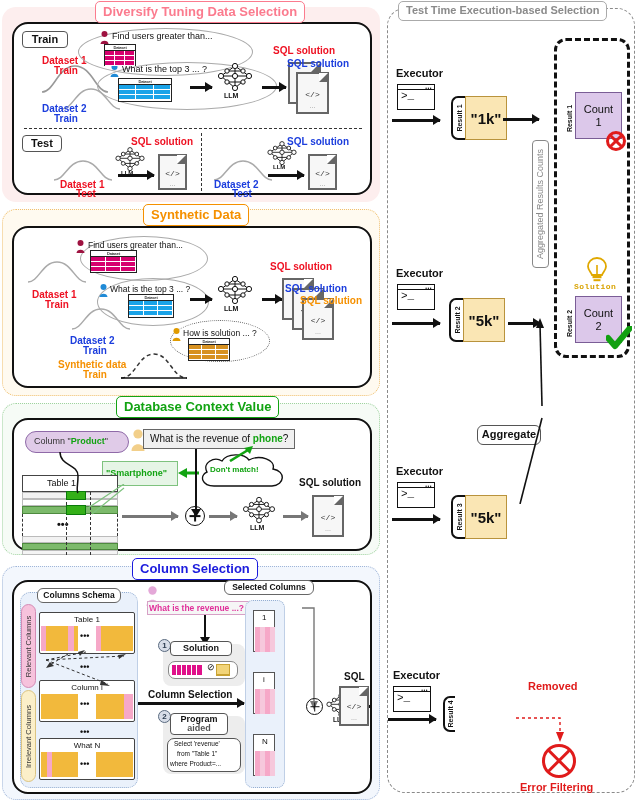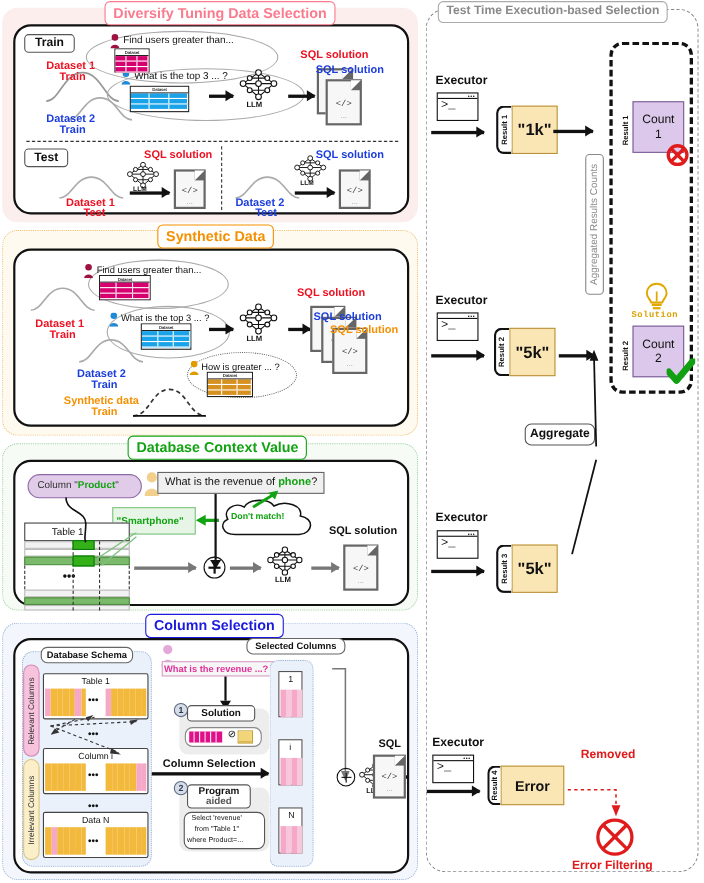--- a/index.html
+++ b/index.html
@@ -372,21 +372,21 @@
 <svg class="person" style="left:99px;top:284px;" width="9" height="13" viewBox="0 0 9 13">
   <circle cx="4.5" cy="3" r="3" fill="#1f8ad6"></circle>
   <path d="M0.5,13 C0.5,8.5 8.5,8.5 8.5,13 Z" fill="#1f8ad6"></path>
 </svg>
 <div class="t" style="left:110px;top:285px;font-size:8.5px;color:#111;">What is the top 3 ... ?</div>
 
 <svg class="person" style="left:172px;top:328px;" width="9" height="13" viewBox="0 0 9 13">
   <circle cx="4.5" cy="3" r="3" fill="#e09b00"></circle>
   <path d="M0.5,13 C0.5,8.5 8.5,8.5 8.5,13 Z" fill="#e09b00"></path>
 </svg>
-<div class="t" style="left:183px;top:329px;font-size:8.5px;color:#111;">How is greater ... ?</div>
+<div class="t" style="left:183px;top:329px;font-size:8.5px;color:#111;">How is solution ... ?</div>
 
 <div class="dstable" style="left:90px;top:250px;width:47px;height:23px;">
   <div class="dshead">Dataset</div>
   <div class="dsbody" style="background:#d6006e;">
     <div class="dsrow">
         <i class="dscell" style="border-right:1px solid #fff"></i>
         <i class="dscell" style="border-right:1px solid #fff"></i>
         <i class="dscell"></i>
       </div>
     <div class="dsrow">
@@ -577,21 +577,21 @@
 </div>
 <div class="t b" style="left:299px;top:478px;font-size:10px;color:#111;">SQL solution</div>
 
 <div class="panel-tint" style="left:2px;top:566px;width:378px;height:234px;background:#f3f7fd;border:1.2px dotted #9fb5d8;"></div>
 <div class="panel-card" style="left:12px;top:580px;width:360px;height:214px;"></div>
 <div class="panel-title" style="left:132px;top:558px;font-size:13px;color:#1b1bdd;border:1.6px solid #1b1bdd;">Column Selection</div>
 
 <div class="abs" style="left:20px;top:592px;width:118px;height:196px;background:#eaf1fb;
             border:1.2px dotted #94aed2;border-radius:10px;"></div>
 <div class="lblbox" style="left:37px;top:588px;width:84px;height:15px;font-size:8.5px;color:#111;
-            border-radius:6px;border-color:#666;">Database Schema</div>
+            border-radius:6px;border-color:#666;">Columns Schema</div>
 
 <div class="pill" style="left:21px;top:604px;width:15px;height:84px;background:#f6c2dc;border-color:#d48bb5;">
   <span>Relevant Columns</span>
 </div>
 <div class="pill" style="left:21px;top:690px;width:15px;height:92px;background:#fbefc9;border-color:#dcc481;">
   <span>Irrelevant Columns</span>
 </div>
 
 <div class="schtable" style="left:39px;top:612px;width:96px;height:42px;"></div>
 <div class="schtitle" style="left:39px;top:615px;width:96px;">Table 1</div>
@@ -635,21 +635,21 @@
     <i style="width:5px;background:#f2b93c"></i>
   <i style="width:6px;background:#f2b93c"></i>
     <i style="width:5px;background:#f6a8c8"></i>
   <i style="width:4px;background:#f6a8c8"></i>
 </div>
 <div class="t b" style="left:80px;top:700px;font-size:9px;color:#111;">•••</div>
 
 <div class="t b" style="left:80px;top:728px;font-size:9px;color:#111;">•••</div>
 
 <div class="schtable" style="left:39px;top:738px;width:96px;height:42px;"></div>
-<div class="schtitle" style="left:39px;top:741px;width:96px;">Data N</div>
+<div class="schtitle" style="left:39px;top:741px;width:96px;">What N</div>
 <div class="colstrip" style="left:41px;top:752px;width:37px;height:25px;">
   <i style="width:6px;background:#f2b93c"></i>
     <i style="width:5px;background:#f6a8c8"></i>
   <i style="width:6px;background:#f2b93c"></i>
     <i style="width:5px;background:#f2b93c"></i>
   <i style="width:6px;background:#f2b93c"></i>
     <i style="width:5px;background:#f2b93c"></i>
   <i style="width:4px;background:#f2b93c"></i>
 </div>
 <div class="colstrip" style="left:96px;top:752px;width:37px;height:25px;">
@@ -885,21 +885,21 @@
 <div class="countcard" style="left:575px;top:296px;width:47px;height:47px;">
   <div>
     <span>Count</span><br>
     <span>2</span>
   </div>
 </div>
 <svg class="check" style="left:606px;top:326px;" width="26" height="24" viewBox="0 0 26 24">
   <path d="M2,12 L9,20 L24,2" fill="none" stroke="#11a011" stroke-width="6" stroke-linecap="round" stroke-linejoin="round"></path>
 </svg>
 
-<div class="lblbox" style="left:477px;top:385px;width:64px;height:20px;font-size:11px;color:#111;
+<div class="lblbox" style="left:477px;top:425px;width:64px;height:20px;font-size:11px;color:#111;
             border-radius:6px;border-color:#555;">Aggregate</div>
 <svg class="abs" style="left:470px;top:318px;" width="110" height="186" viewBox="0 0 110 186">
   <path d="M72,100 L50,186" stroke="#111" stroke-width="1.6" fill="none"></path>
   <path d="M72,88 L70,6" stroke="#111" stroke-width="1.6" fill="none"></path>
   <path d="M70,0 L66,10 L74,10 Z" fill="#111"></path>
 </svg>
 
 <div class="t b" style="left:396px;top:466px;font-size:11px;color:#111;">Executor</div>
 <div class="term" style="left:397px;top:482px;width:38px;height:26px;">
   <div class="bar">
@@ -922,21 +922,20 @@
       <i>•••</i>
     </div>
   <div class="pr">&gt;_</div>
 </div>
 <div class="arrow" style="left:388px;top:718px;width:48px;"></div>
 
 <div class="chipwrap" style="left:443px;top:696px;height:36px;">
   <div class="chiptab" style="width:12px;">
     <span>Result 4</span>
   </div>
-  <div class="chipbody" style="width:58px;font-size:13px;">Error</div>
 </div>
 
 <div class="t b" style="left:528px;top:681px;font-size:11px;color:#e01b1b;">Removed</div>
 <svg class="abs" style="left:516px;top:710px;" width="60" height="36" viewBox="0 0 60 36">
   <path d="M0,8 L44,8 L44,26" stroke="#e01b1b" stroke-width="1.4" fill="none" stroke-dasharray="3 3"></path>
   <path d="M44,32 L40,22 L48,22 Z" fill="#e01b1b"></path>
 </svg>
 
 <div class="xcircle" style="left:542px;top:744px;width:34px;height:34px;">
   <i style="width:30px;height:3.4px;transform:translate(-50%,-50%) rotate(45deg)"></i>

